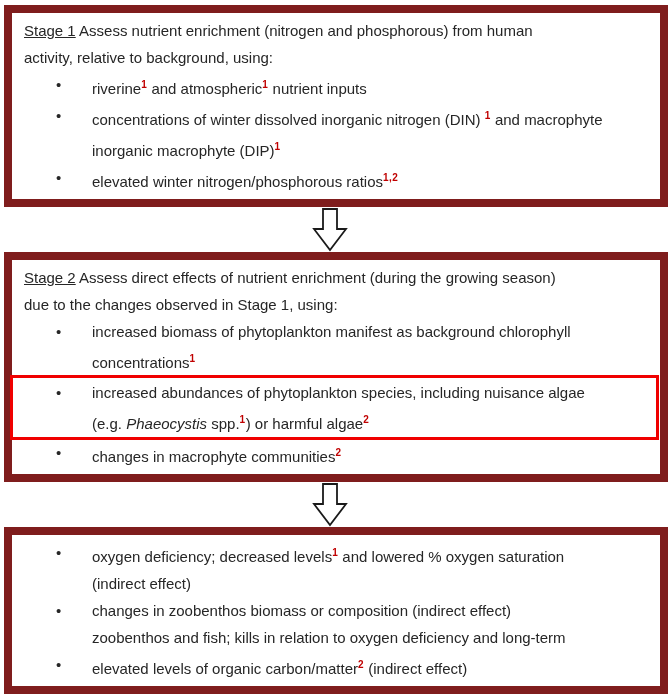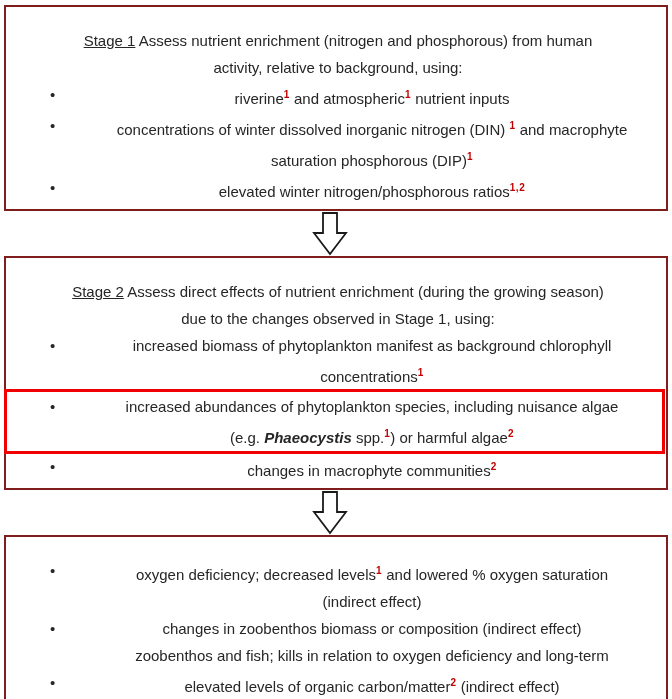--- a/index.html
+++ b/index.html
@@ -9,25 +9,24 @@
     color: #262626;
   }
   .page {
     width: 672px;
     padding-top: 5px;
     box-sizing: border-box;
     background: #ffffff;
   }
   .stage-box {
     margin: 0 4px;
-    border: 2px solid #7f1d1d;
+    border: 8px solid #7f1d1d;
     background: #ffffff;
-    padding: 20px 8px 4px 12px;
+    padding: 4px 8px 4px 12px;
     line-height: 27px;
-    text-align: center;
   }
   .line { white-space: nowrap; }
   .stage-heading { }
   ul.bullets {
     margin: 0;
     padding: 0;
     list-style: none;
   }
   li.bullet {
     position: relative;
@@ -42,21 +41,21 @@
   li.bullet.highlighted {
     border: 3px solid #f00000;
     margin: -1px -7px -1px -14px;
     padding: 1px 4px 0 79px;
   }
   li.bullet.highlighted::before {
     left: 43px;
     top: 1px;
   }
   .run-u { text-decoration: underline; }
-  .run-i { font-style: italic; font-weight: bold; }
+  .run-i { font-style: italic; }
   .run-sup {
     color: #c00000;
     font-weight: bold;
     font-size: 10px;
     vertical-align: 6px;
     letter-spacing: 0.5px;
   }
   .arrow-wrap {
     height: 45px;
     display: flex;
@@ -75,21 +74,21 @@
     <div class="stage-heading">
         <div class="line"><span class="run-u">Stage 1</span><span> Assess nutrient enrichment (nitrogen and phosphorous) from human</span></div>
         <div class="line"><span>activity, relative to background, using:</span></div>
       </div>
     <ul class="bullets">
       <li class="bullet">
           <div class="line"><span>riverine</span><span class="run-sup">1</span><span> and atmospheric</span><span class="run-sup">1</span><span> nutrient inputs</span></div>
         </li>
       <li class="bullet">
           <div class="line"><span>concentrations of winter dissolved inorganic nitrogen (DIN) </span><span class="run-sup">1</span><span> and macrophyte</span></div>
-          <div class="line"><span>saturation phosphorous (DIP)</span><span class="run-sup">1</span></div>
+          <div class="line"><span>inorganic macrophyte (DIP)</span><span class="run-sup">1</span></div>
         </li>
       <li class="bullet">
           <div class="line"><span>elevated winter nitrogen/phosphorous ratios</span><span class="run-sup">1,2</span></div>
         </li>
     </ul>
   </div>
 
   <div class="arrow-wrap">
     <svg width="36" height="44" viewBox="0 0 36 44">
       <polygon points="11,1 25,1 25,21 34,21 18,42 2,21 11,21" fill="#ffffff" stroke="#1a1a1a" stroke-width="1.8" stroke-linejoin="miter"></polygon>

